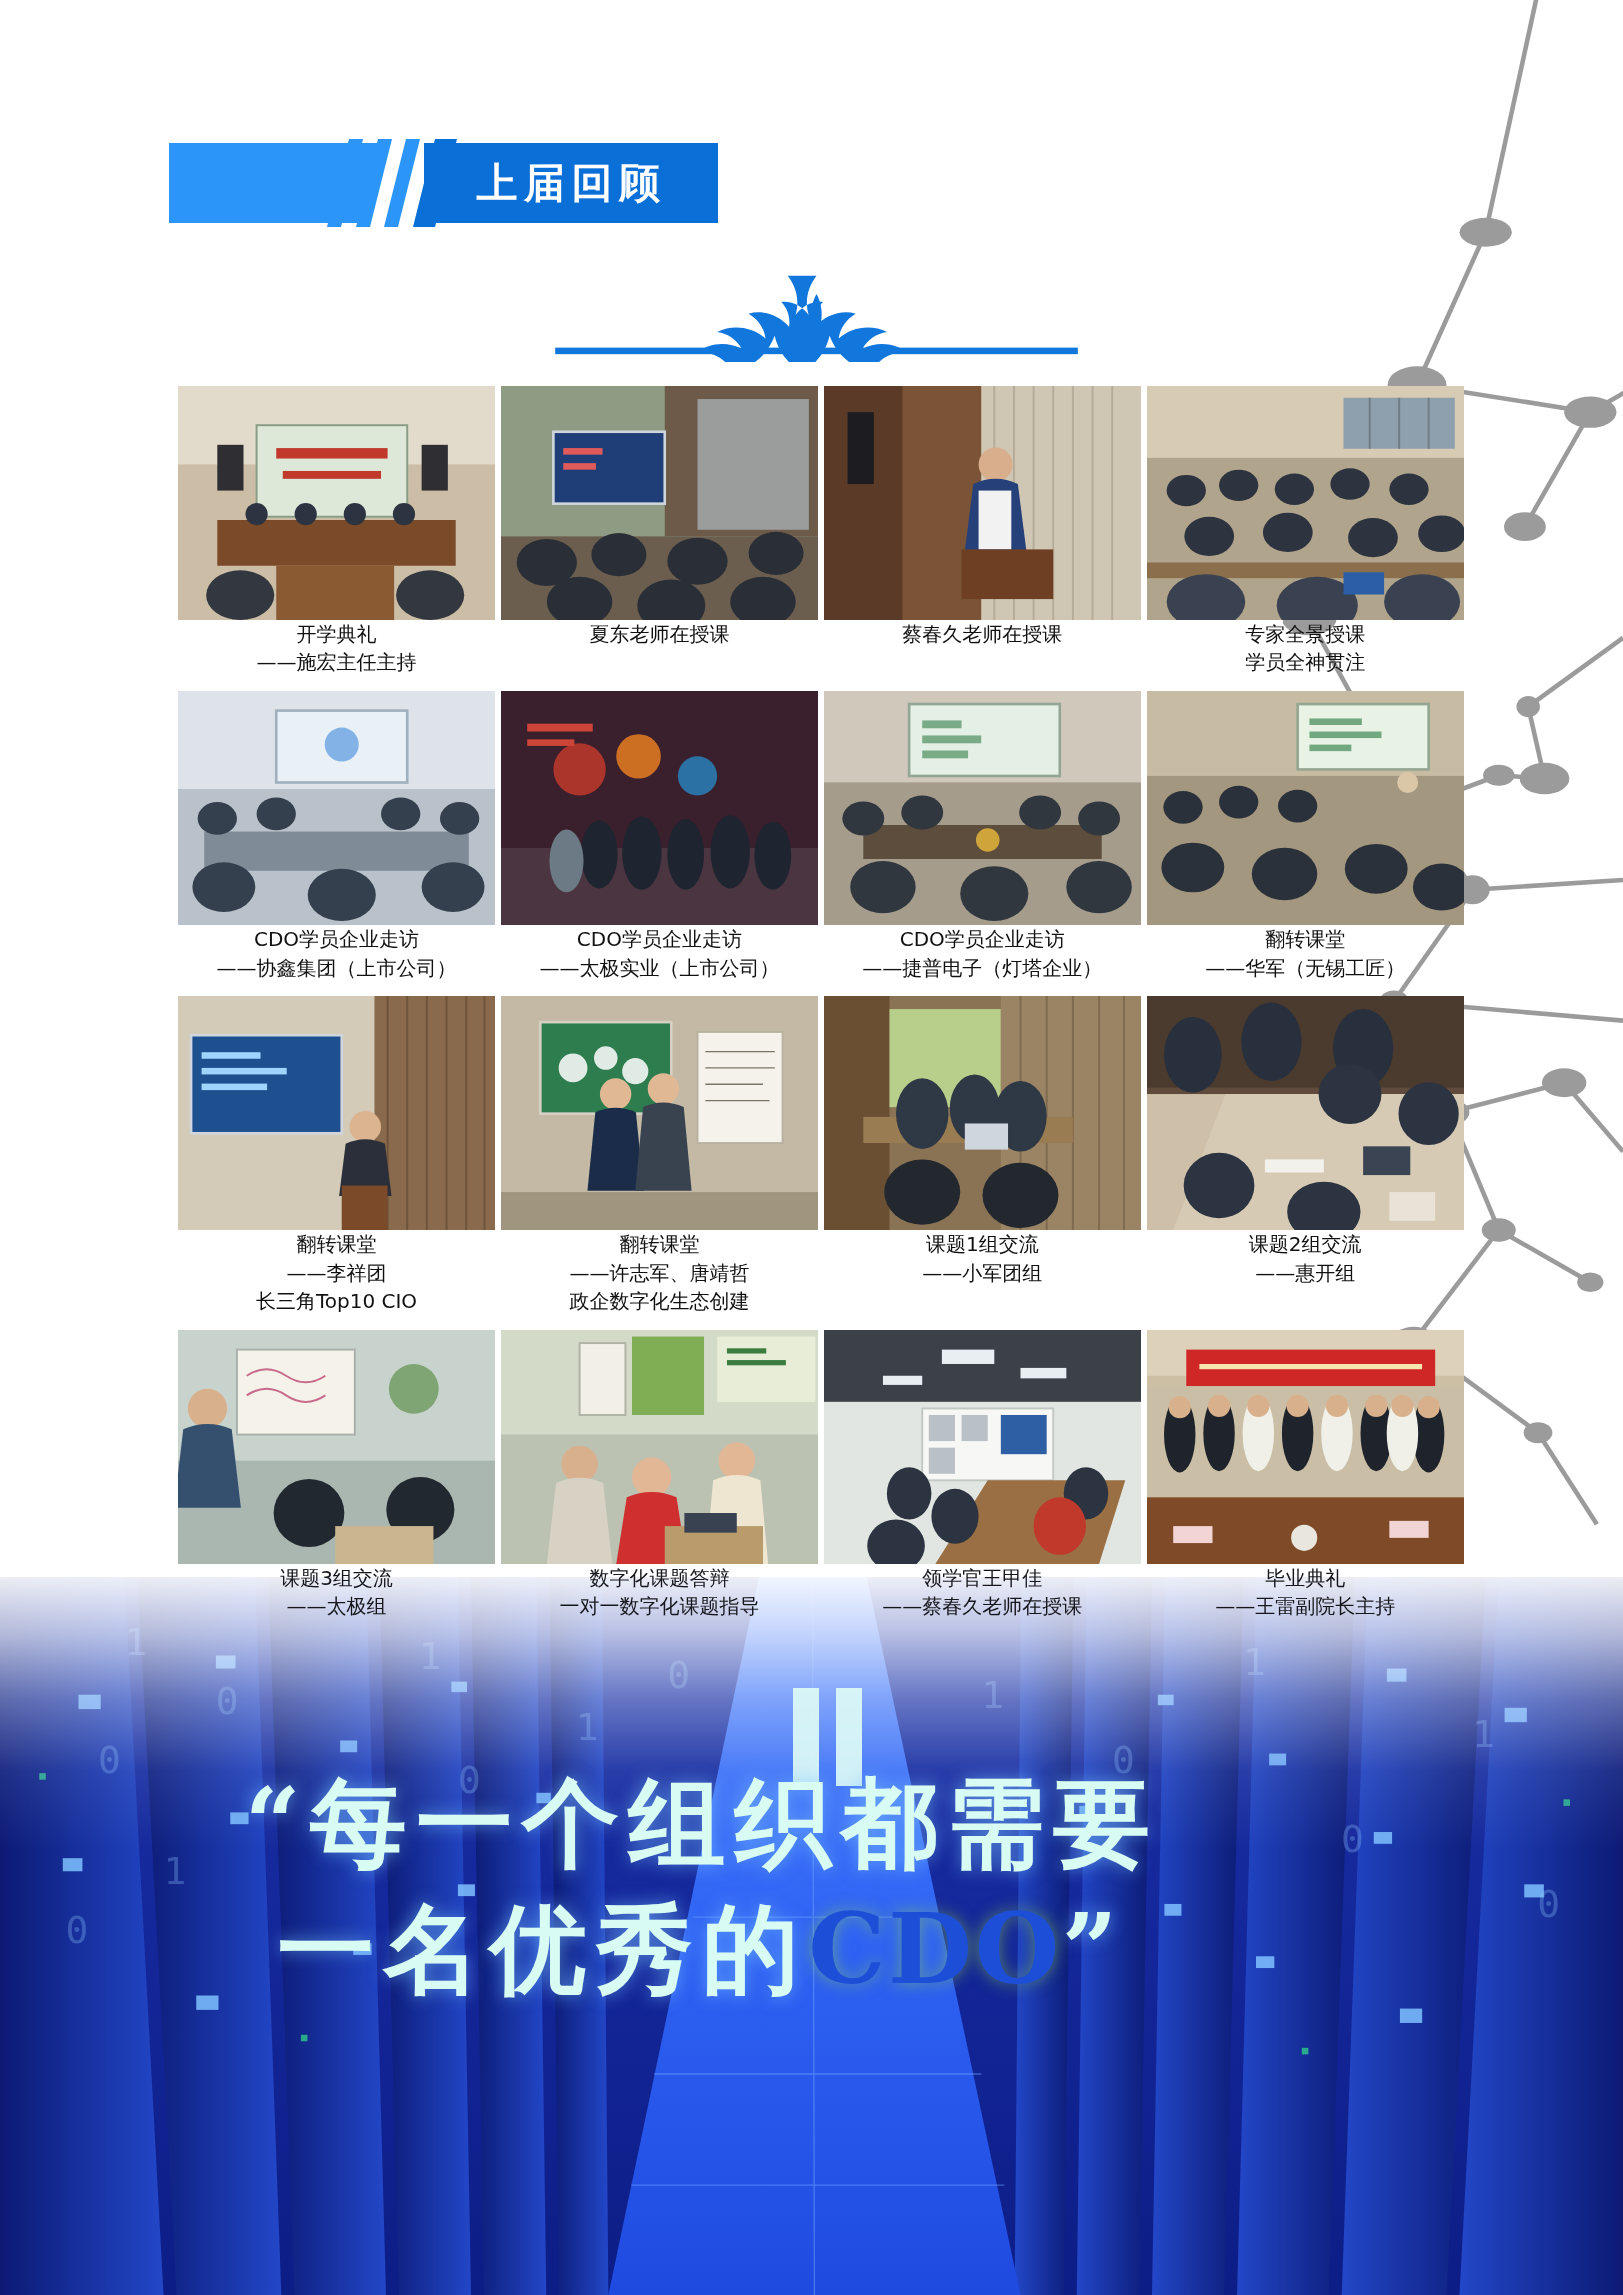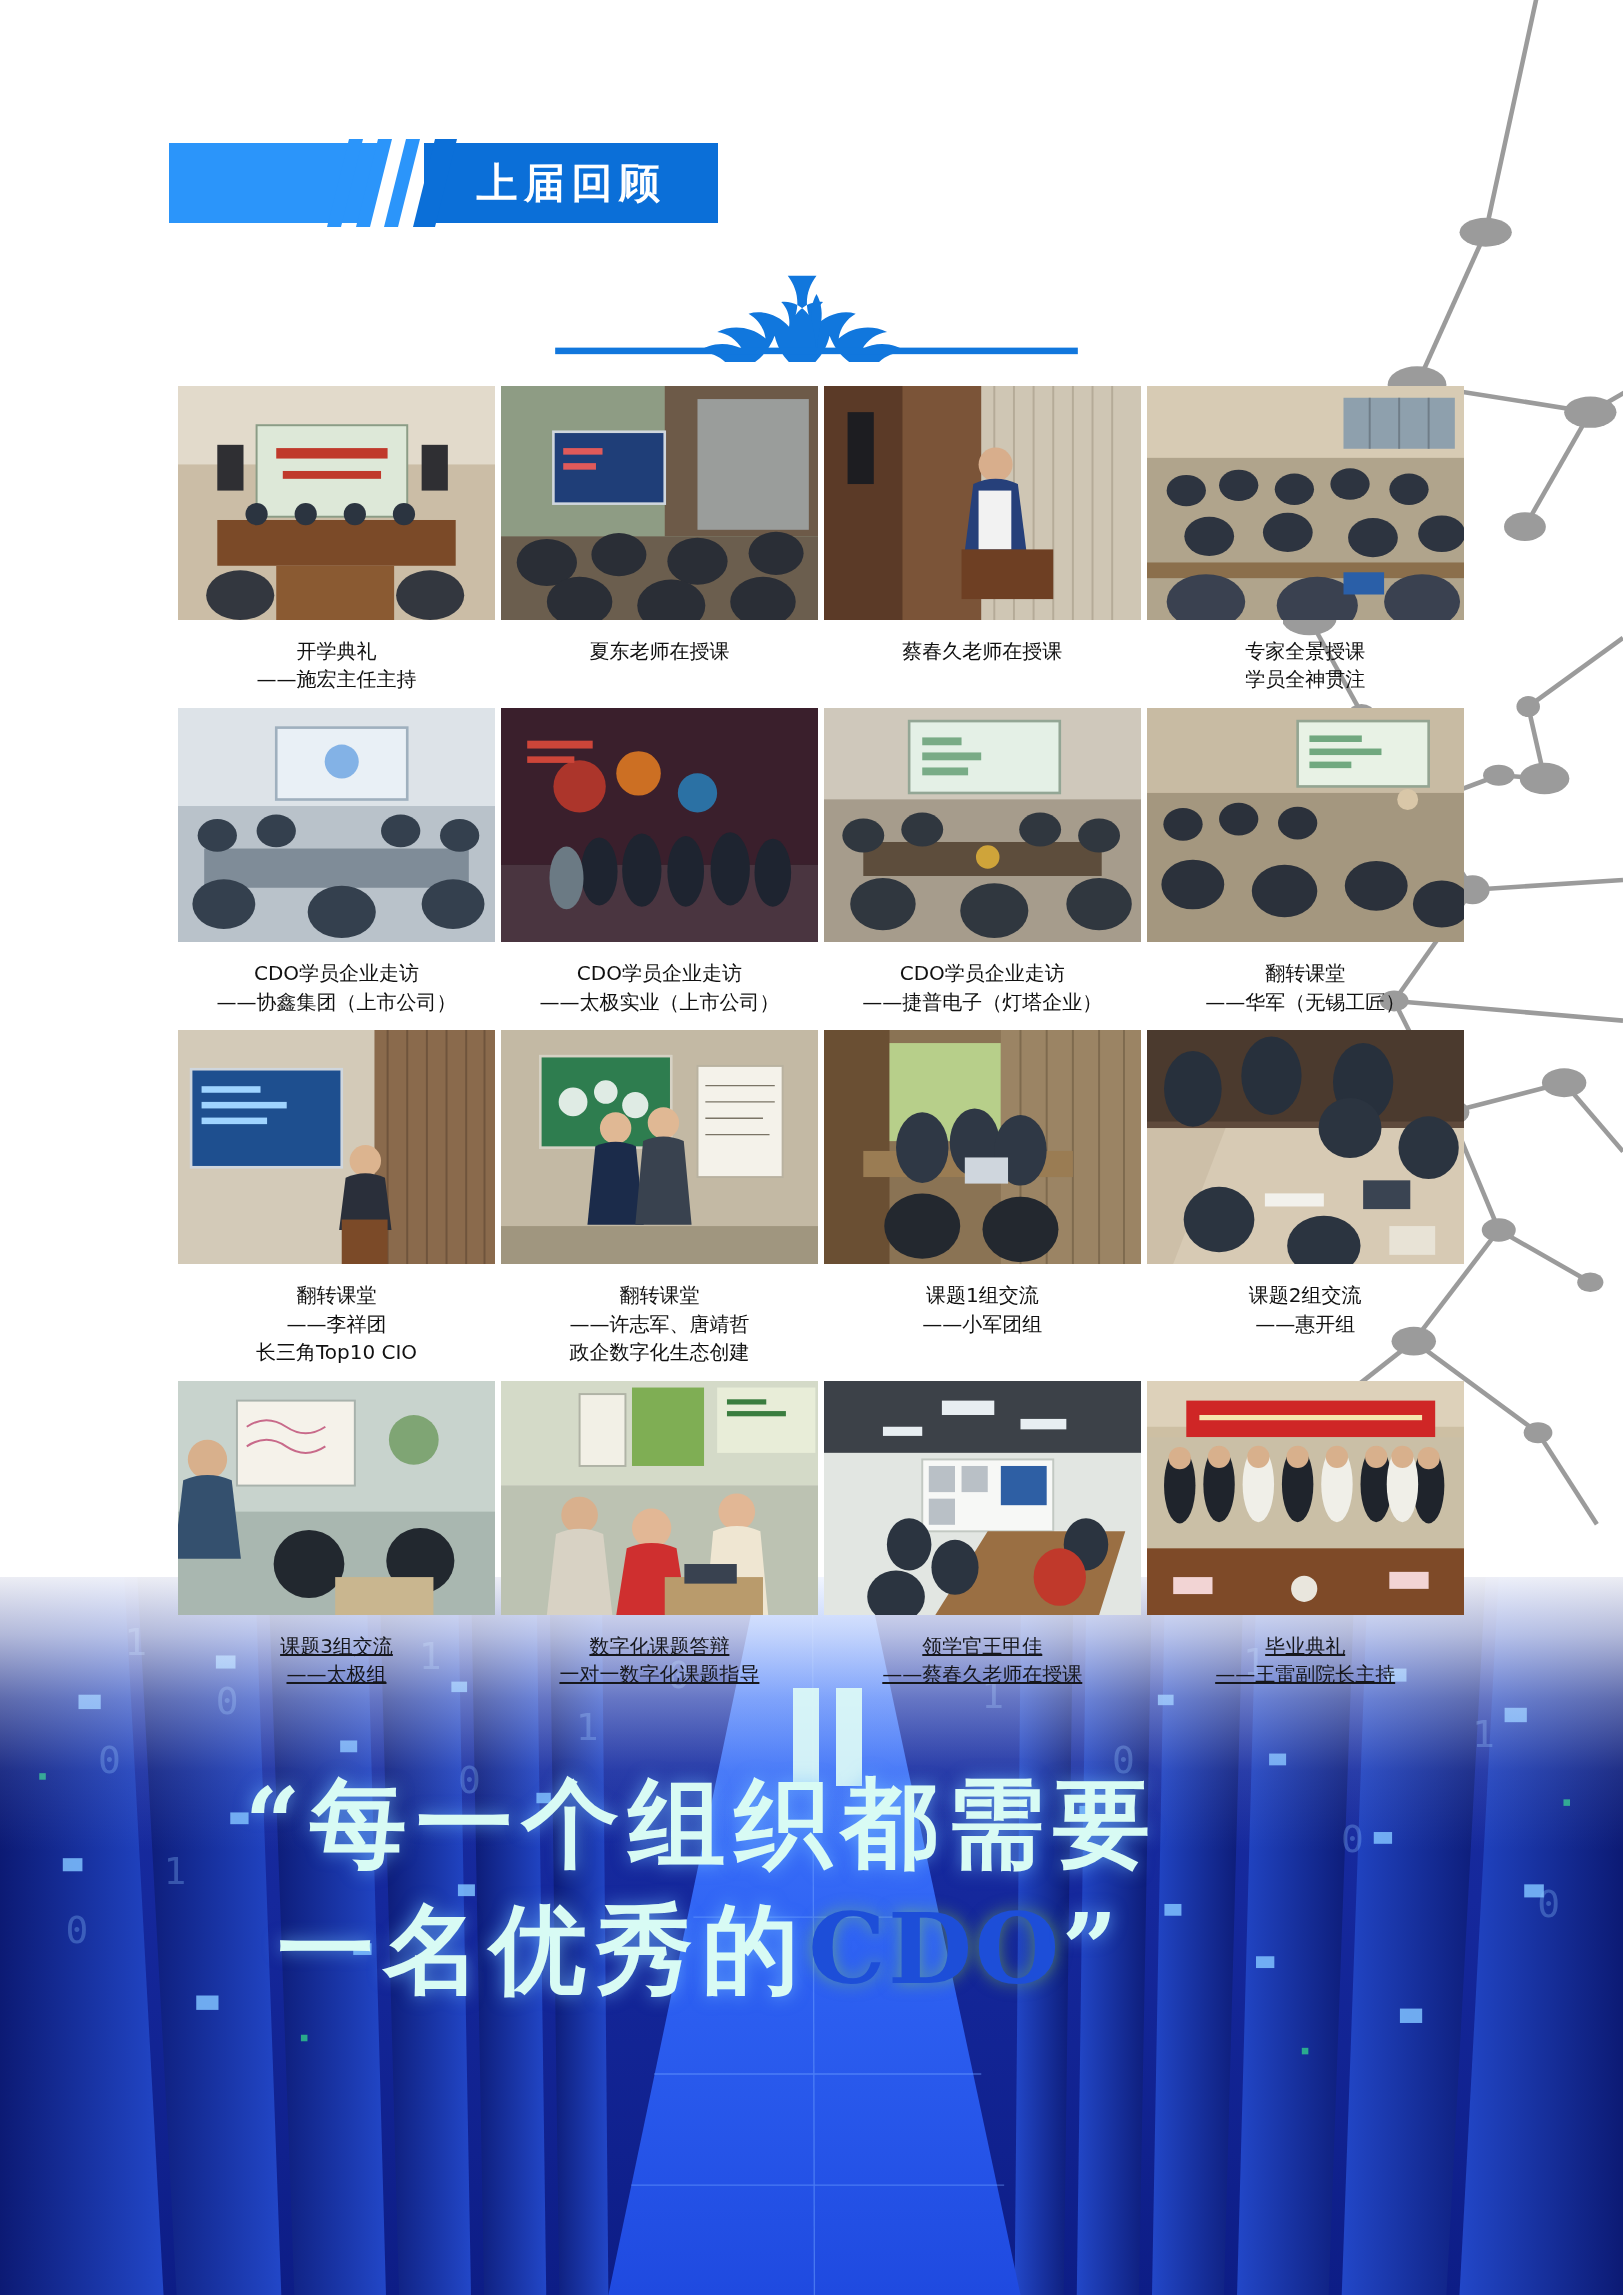--- a/index.html
+++ b/index.html
@@ -29,24 +29,24 @@
 
   
   .ornament{position:absolute;left:548px;top:264px;width:537px;height:98px;z-index:5;}
 
   
   .grid{position:absolute;left:178px;top:386px;width:1283px;z-index:4;}
   .grid-row{display:flex;gap:5.9px;margin-bottom:0;}
   .cell{width:317px;}
   .photo{width:317px;height:234px;position:relative;overflow:hidden;background:#cfd6dd;}
   .photo svg{display:block;width:100%;height:100%;}
-  .caption{padding-top:17px;padding-bottom:14.4px;text-align:center;color:#111111;
+  .caption{padding-bottom:14.4px;text-align:center;color:#111111;
       font-size:20px;line-height:1.42;font-family:"DejaVu Sans","Liberation Sans",sans-serif;}
   .caption div{white-space:nowrap;}
-  .caption.lightbg{color:#16171c;text-decoration:underline;}
+  .caption.lightbg{color:#16171c;}
 
   
   .dc-bg{position:absolute;left:0;top:1577px;width:1623px;height:718px;z-index:2;overflow:hidden;}
   .dc-fade{position:absolute;left:0;top:0;width:1623px;height:718px;
       background:linear-gradient(180deg,
         rgba(255,255,255,0.92) 0%,
         rgba(236,240,252,0.74) 8%,
         rgba(208,219,250,0.42) 17%,
         rgba(150,172,240,0.14) 27%,
         rgba(40,70,200,0.00) 38%);}

